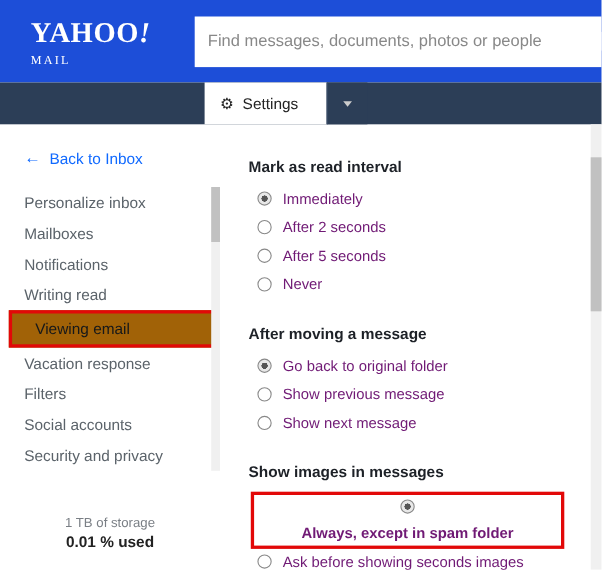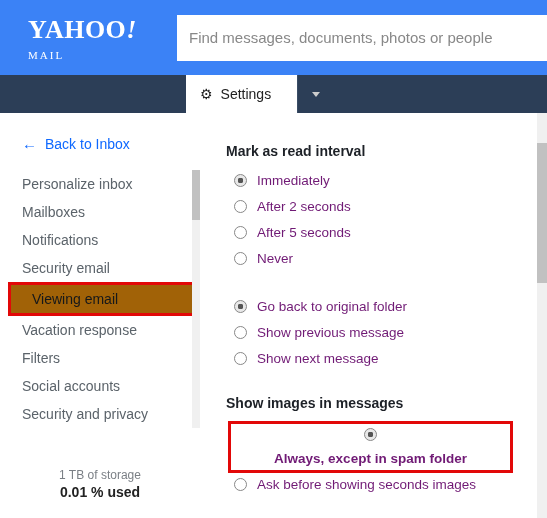--- a/index.html
+++ b/index.html
@@ -1,17 +1,17 @@
 <!DOCTYPE html>
 <html><head>
 <meta charset="utf-8">
 <style>
   * { box-sizing: border-box; margin: 0; padding: 0; }
   body { font-family: "Helvetica Neue", Arial, sans-serif; font-size: 13px; color: #333; background: #fff; width: 547px; height: 518px; overflow: hidden; }
-  .header { background: #3b82f6; height: 75px; display: flex; align-items: center; padding-left: 28px; }
+  .header { background: #1d4ed8; height: 75px; display: flex; align-items: center; padding-left: 28px; }
   .logo { color: #fff; font-family: Georgia, "Times New Roman", serif; font-weight: bold; font-size: 26px; letter-spacing: 0.5px; display: flex; align-items: flex-start; }
   .logo-mail { font-size: 11px; font-weight: normal; letter-spacing: 2px; margin-top: 4px; display: block; }
   .logo-ex { font-style: italic; }
   .search { flex: 1; background: #fff; margin-left: 40px; height: 46px; display: flex; align-items: center; padding-left: 12px; }
   .search input { border: none; outline: none; font-size: 15px; color: #777; width: 100%; }
   .search input::placeholder { color: #888; }
   .subheader { background: #2c3e57; height: 38px; display: flex; align-items: stretch; }
   .subheader-spacer { width: 186px; }
   .settings-tab { background: #fff; display: flex; align-items: center; padding: 0 26px 0 14px; gap: 8px; font-size: 14px; color: #222; }
   .gear { font-size: 14px; }
@@ -70,21 +70,21 @@
   <div class="sidebar">
     <div class="back">
       <span class="back-arrow">←</span>
       <span>Back to Inbox</span>
     </div>
     <div class="nav-wrap">
       <div class="nav">
         <div class="nav-item">Personalize inbox</div>
         <div class="nav-item">Mailboxes</div>
         <div class="nav-item">Notifications</div>
-        <div class="nav-item">Security email</div>
+        <div class="nav-item">Writing read</div>
         <div class="nav-item active">Viewing email</div>
         <div class="nav-item">Vacation response</div>
         <div class="nav-item">Filters</div>
         <div class="nav-item">Social accounts</div>
         <div class="nav-item">Security and privacy</div>
       </div>
       <div class="nav-scroll">
         <div class="nav-thumb"></div>
       </div>
     </div>
@@ -109,20 +109,21 @@
       <span class="radio"></span>
       <span>After 5 seconds</span>
     </div>
     <div class="radio-row">
       <span class="radio"></span>
       <span>Never</span>
     </div>
 
     <div class="section-gap"></div>
 
+    <div class="section-title">After moving a message</div>
     <div class="radio-row">
       <span class="radio checked"></span>
       <span>Go back to original folder</span>
     </div>
     <div class="radio-row">
       <span class="radio"></span>
       <span>Show previous message</span>
     </div>
     <div class="radio-row">
       <span class="radio"></span>

